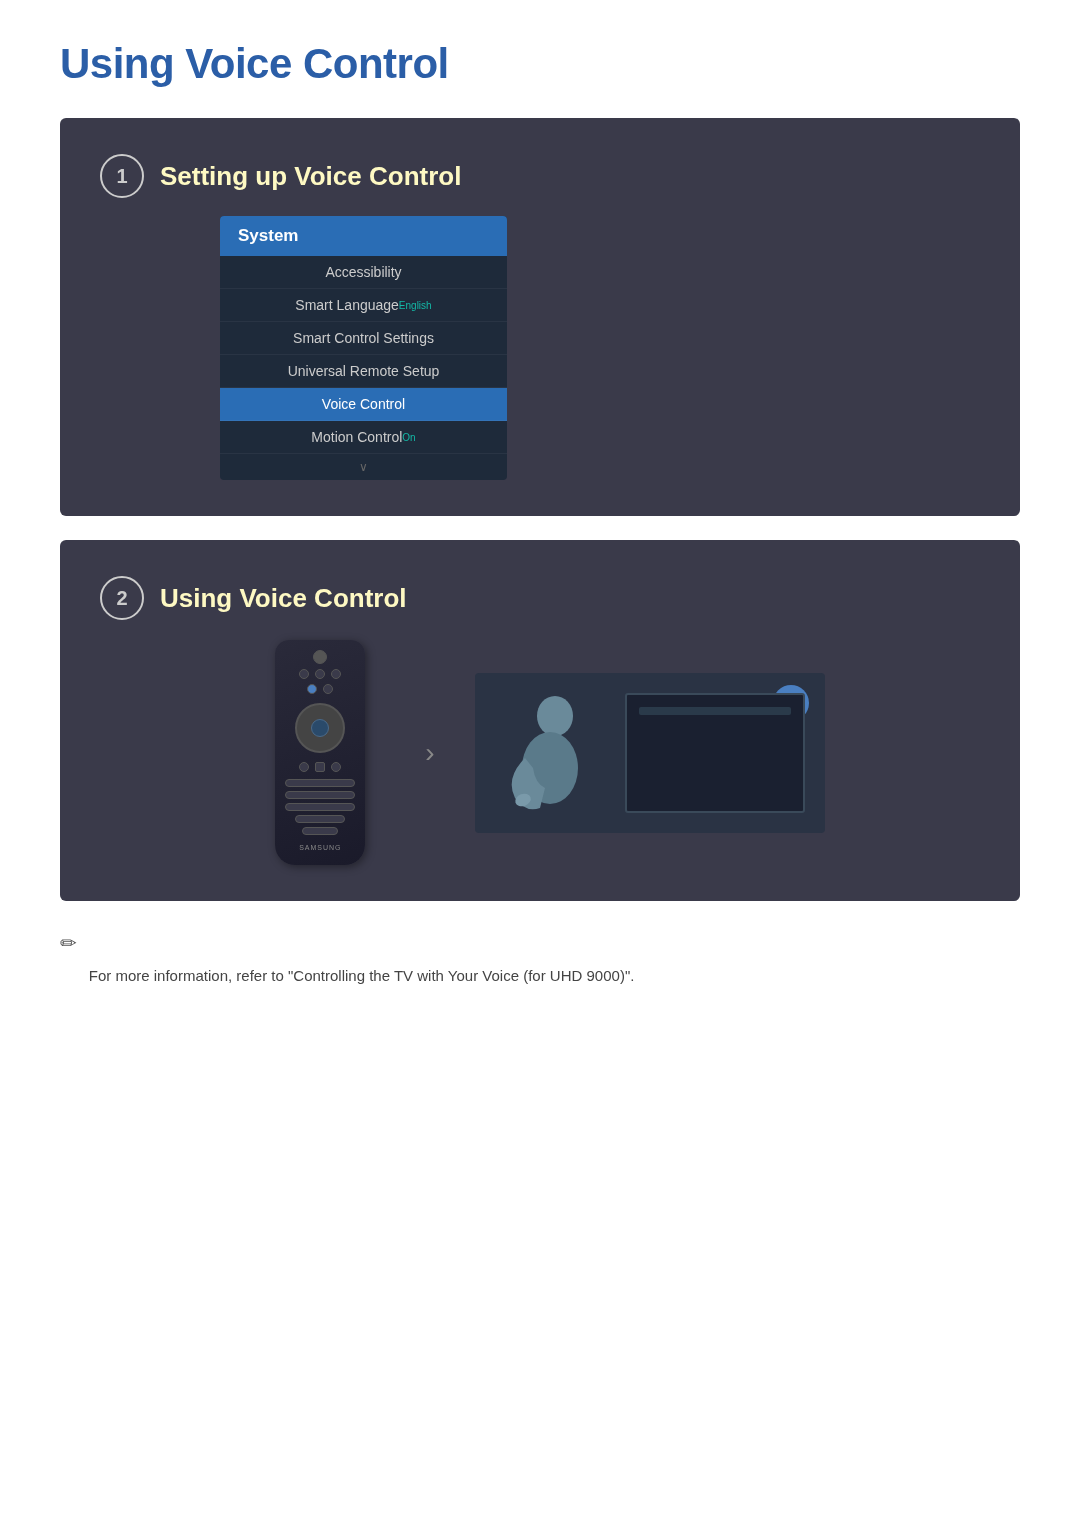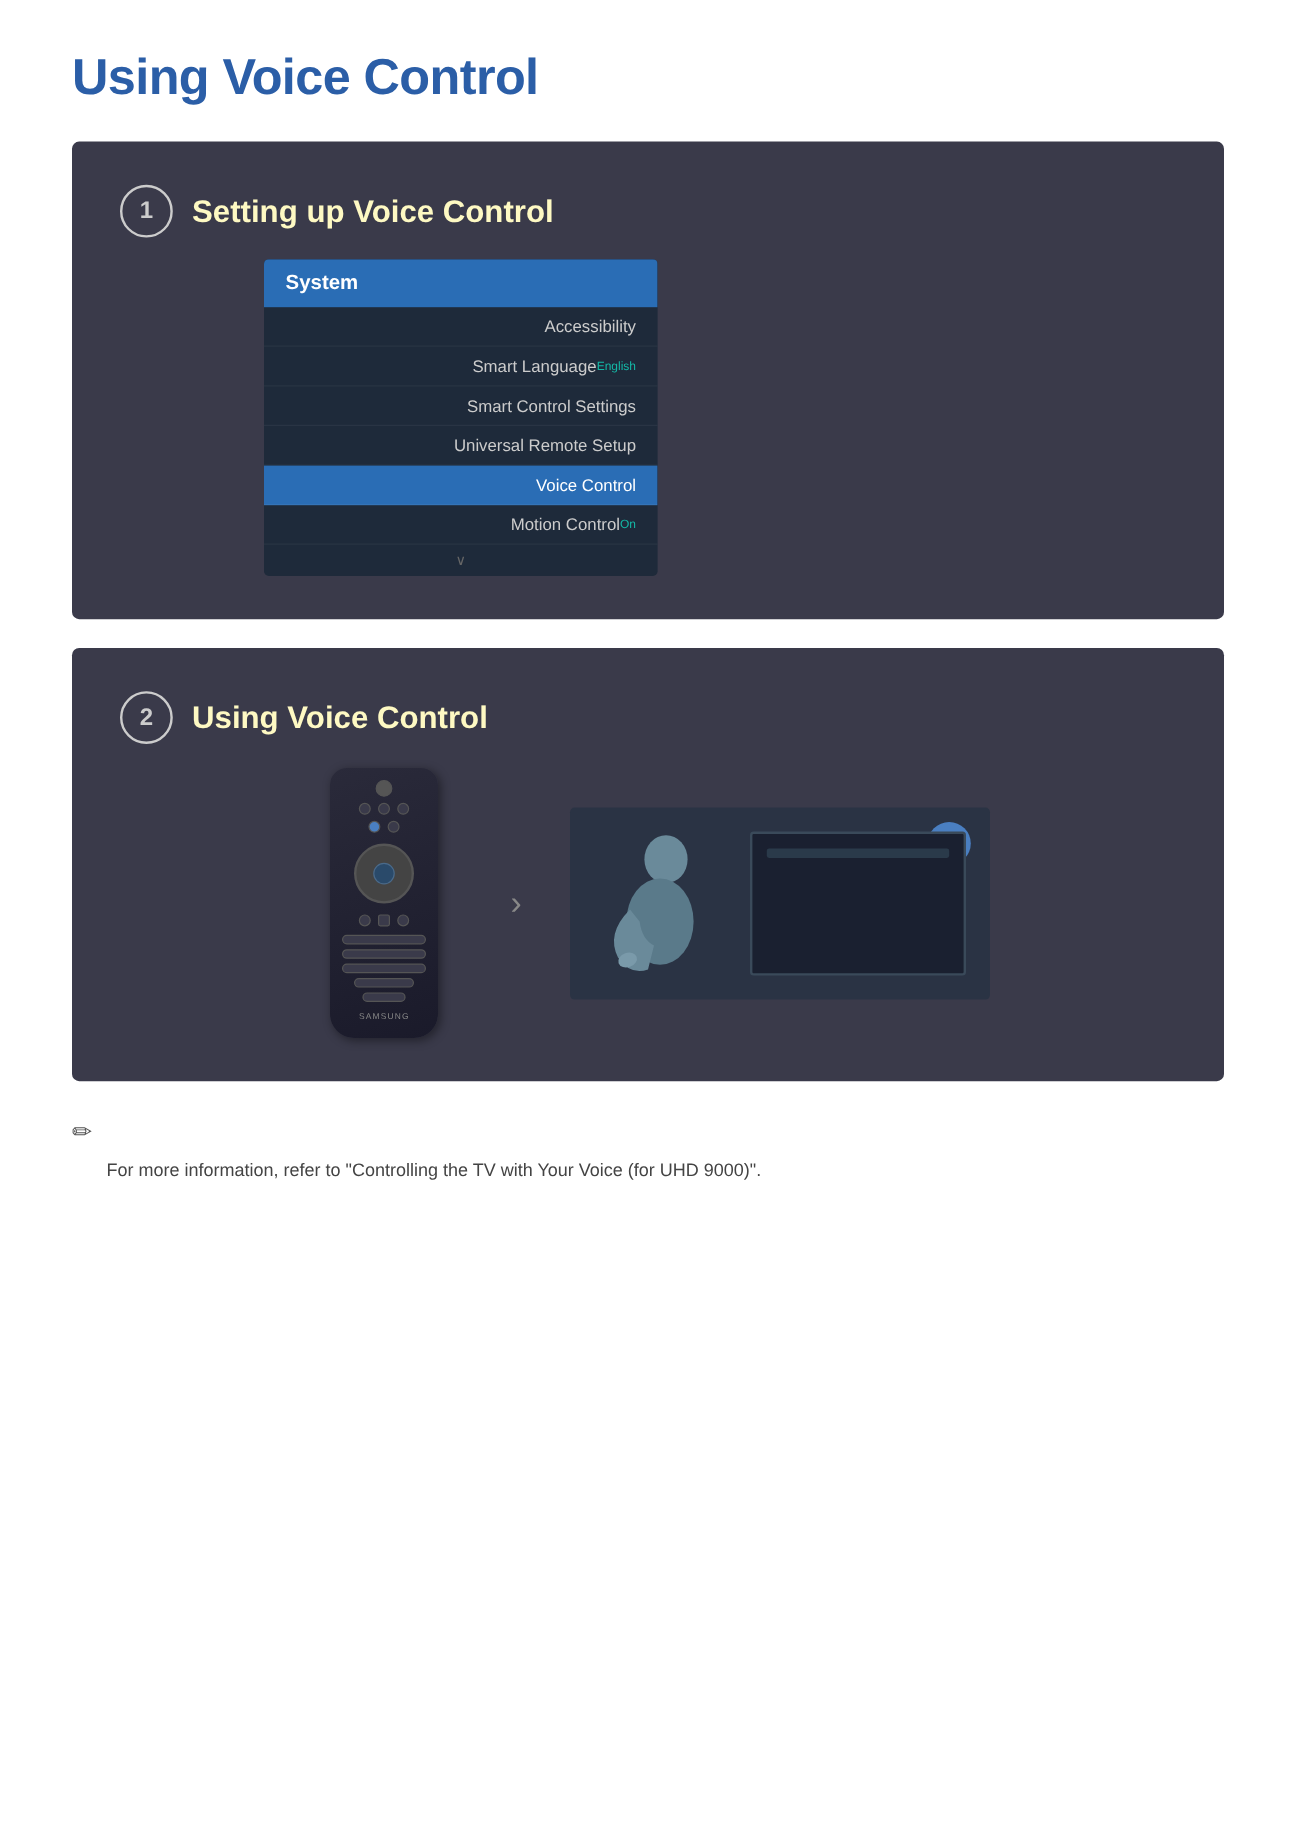--- a/index.html
+++ b/index.html
@@ -59,39 +59,39 @@
       font-size: 15px;
       color: #cccccc;
       margin-bottom: 22px;
       line-height: 1.5;
     }
 
     
     .tv-menu {
       background: #1e2a3a;
       border-radius: 4px;
-      width: 328px;
+      width: 287px;
       margin-left: 120px;
       overflow: hidden;
     }
 
     .tv-menu-header {
       background: #2a6db5;
       color: #ffffff;
       font-size: 17px;
       font-weight: 600;
       padding: 10px 18px;
     }
 
     .tv-menu-item {
       padding: 8px 18px;
       font-size: 14px;
       color: #cccccc;
       display: flex;
-      justify-content: flex-end;
+      justify-content: center;
       align-items: center;
       border-bottom: 1px solid rgba(255,255,255,0.05);
     }
 
     .tv-menu-item.highlighted {
       background: #2a6db5;
       color: #ffffff;
     }
 
     .tv-menu-item .value {

